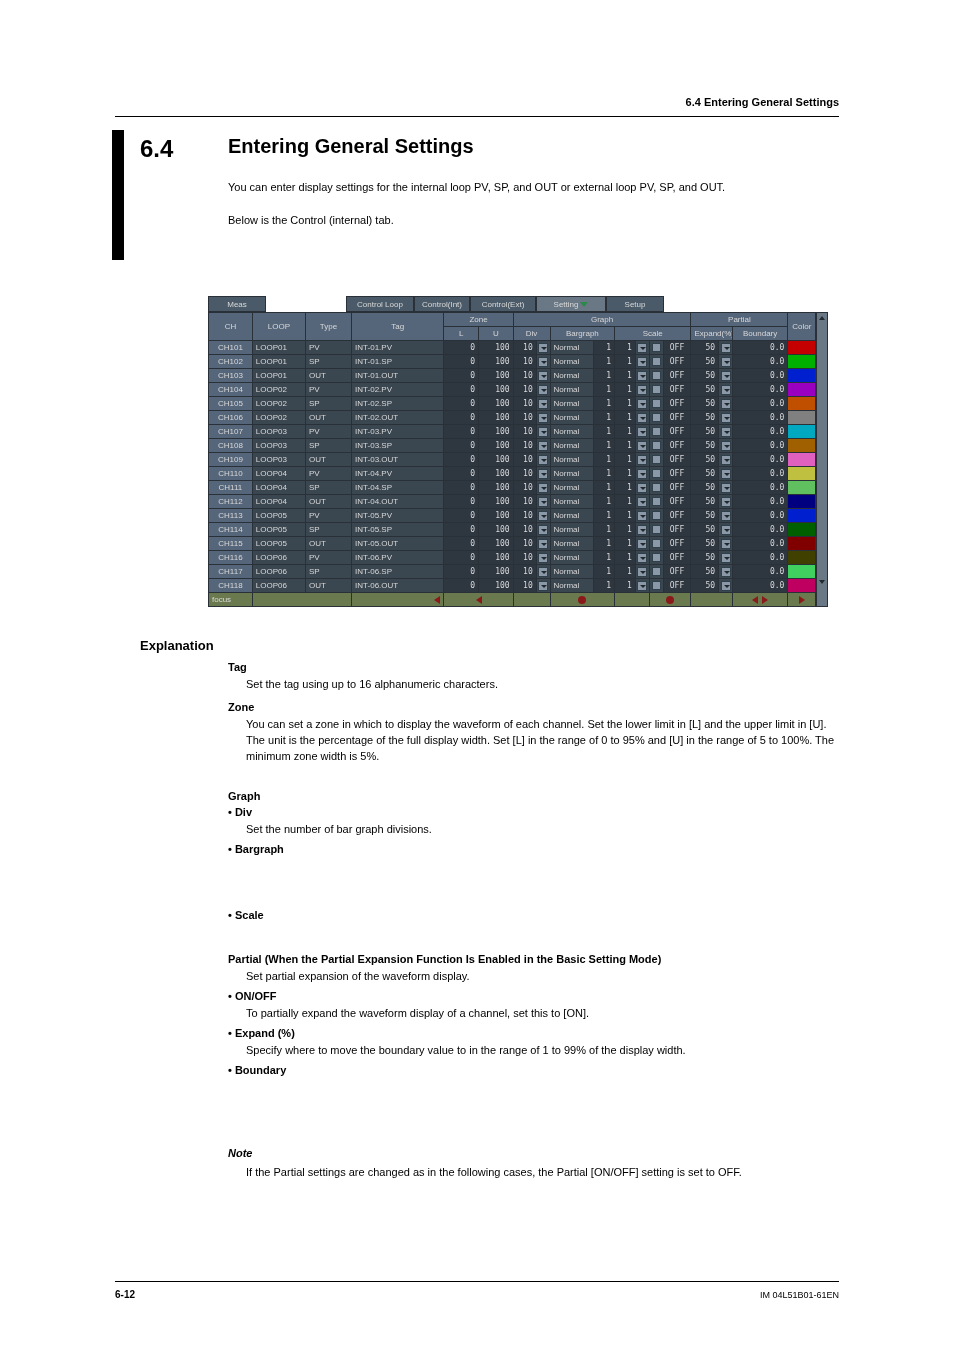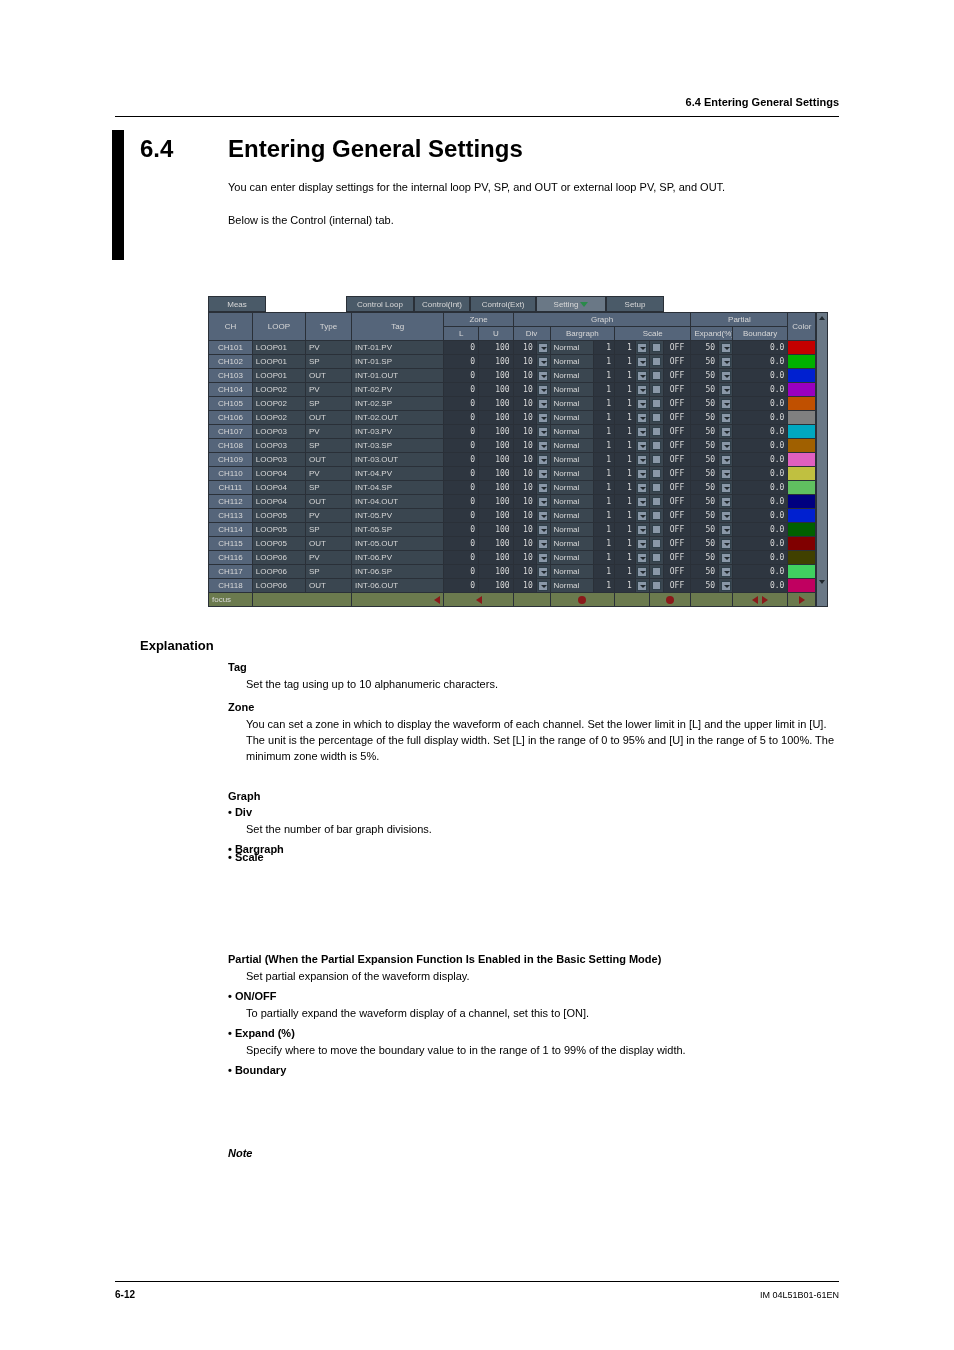--- a/index.html
+++ b/index.html
@@ -2,21 +2,21 @@
 <html><head>
 <meta charset="utf-8">
 <style>
   * { box-sizing: border-box; margin: 0; padding: 0; }
   html, body { width: 954px; height: 1350px; background: #fff; font-family: Arial, sans-serif; }
   .page { width: 954px; height: 1350px; position: relative; padding: 0; }
   .hdr-line { position: absolute; top: 116px; left: 115px; width: 724px; height: 1px; background: #000; }
   .side-bar { position: absolute; top: 130px; left: 112px; width: 12px; height: 130px; background: #000; }
   .hdr-right { position: absolute; top: 96px; right: 115px; font-size: 11px; font-weight: bold; color: #000; }
   .section-num { position: absolute; top: 135px; left: 140px; font-size: 24px; font-weight: bold; }
-  .section-title { position: absolute; top: 135px; left: 228px; font-size: 24px; font-weight: bold; }
+  .section-title { position: absolute; top: 135px; left: 228px; font-size: 20px; font-weight: bold; }
   .body-text { position: absolute; left: 228px; font-size: 11px; line-height: 1.45; width: 610px; }
   .screenshot { position: absolute; top: 296px; left: 208px; width: 620px; }
   .tabs { display: flex; height: 16px; }
   .tab { flex: 0 0 auto; font-size: 8px; color: #d8d8d8; background: #4a5a68; border: 1px solid #2a3038; display: flex; align-items: center; justify-content: center; padding: 0 6px; height: 16px; }
   .tab.active { background: #6a7886; }
   .grid { border-collapse: collapse; width: 100%; table-layout: fixed; }
   .grid th, .grid td { border: 1px solid #2a3038; font-size: 8px; color: #d8d8d8; background: #4a5a68; padding: 1px 3px; height: 14px; overflow: hidden; white-space: nowrap; }
   .grid th { background: #55657a; text-align: center; font-weight: normal; }
   .grid .hdr2 { background: #55657a; }
   .dcell { background: #3a4650 !important; text-align: left; }
@@ -537,44 +537,45 @@
     <span class="arr up"></span>
     <div style="height:254px;"></div>
     <span class="arr dn"></span>
   </div>
   </div>
 </div>
 
 <div class="explain" style="top:638px;">Explanation</div>
 
 <div class="sub-h" style="top:661px;">Tag</div>
-<div class="para-indent" style="top:677px;">Set the tag using up to 10 alphanumeric characters.</div>
+<div class="para-indent" style="top:677px;">Set the tag using up to 16 alphanumeric characters.</div>
 
 <div class="sub-h" style="top:701px;">Zone</div>
 <div class="para-indent" style="top:717px;">You can set a zone in which to display the waveform of each channel. Set the lower limit in [L] and the upper limit in [U]. The unit is the percentage of the full display width. Set [L] in the range of 0 to 95% and [U] in the range of 5 to 100%. The minimum zone width is 5%.</div>
 
 <div class="sub-h" style="top:790px;">Graph</div>
 
 <div class="bullet" style="top:806px;">•&nbsp;<span>Div</span></div>
 <div class="bullet-body" style="top:822px;">Set the number of bar graph divisions.</div>
 
 <div class="bullet" style="top:843px;">•&nbsp;<span>Bargraph</span></div>
 
-<div class="bullet" style="top:851px;">•&nbsp;<span>Scale</span></div>
+<div class="bullet" style="top:909px;">•&nbsp;<span>Scale</span></div>
 
 <div class="sub-h" style="top:953px;">Partial (When the Partial Expansion Function Is Enabled in the Basic Setting Mode)</div>
 <div class="para-indent" style="top:969px;">Set partial expansion of the waveform display.</div>
 
 <div class="bullet" style="top:990px;">•&nbsp;<span>ON/OFF</span></div>
 <div class="bullet-body" style="top:1006px;">To partially expand the waveform display of a channel, set this to [ON].</div>
 
 <div class="bullet" style="top:1027px;">•&nbsp;<span>Expand (%)</span></div>
 <div class="bullet-body" style="top:1043px;">Specify where to move the boundary value to in the range of 1 to 99% of the display width.</div>
 
 <div class="bullet" style="top:1064px;">•&nbsp;<span>Boundary</span></div>
 
 <div class="note-h" style="top:1147px;text-align:center;">Note</div>
+<div class="para-indent" style="top:1165px;">If the Partial settings are changed as in the following cases, the Partial [ON/OFF] setting is set to OFF.</div>
 
 <div class="footer-line"></div>
 <div class="footer-left">6-12</div>
 <div class="footer-right">IM 04L51B01-61EN</div>
 
 </div>
 
 </body></html>

